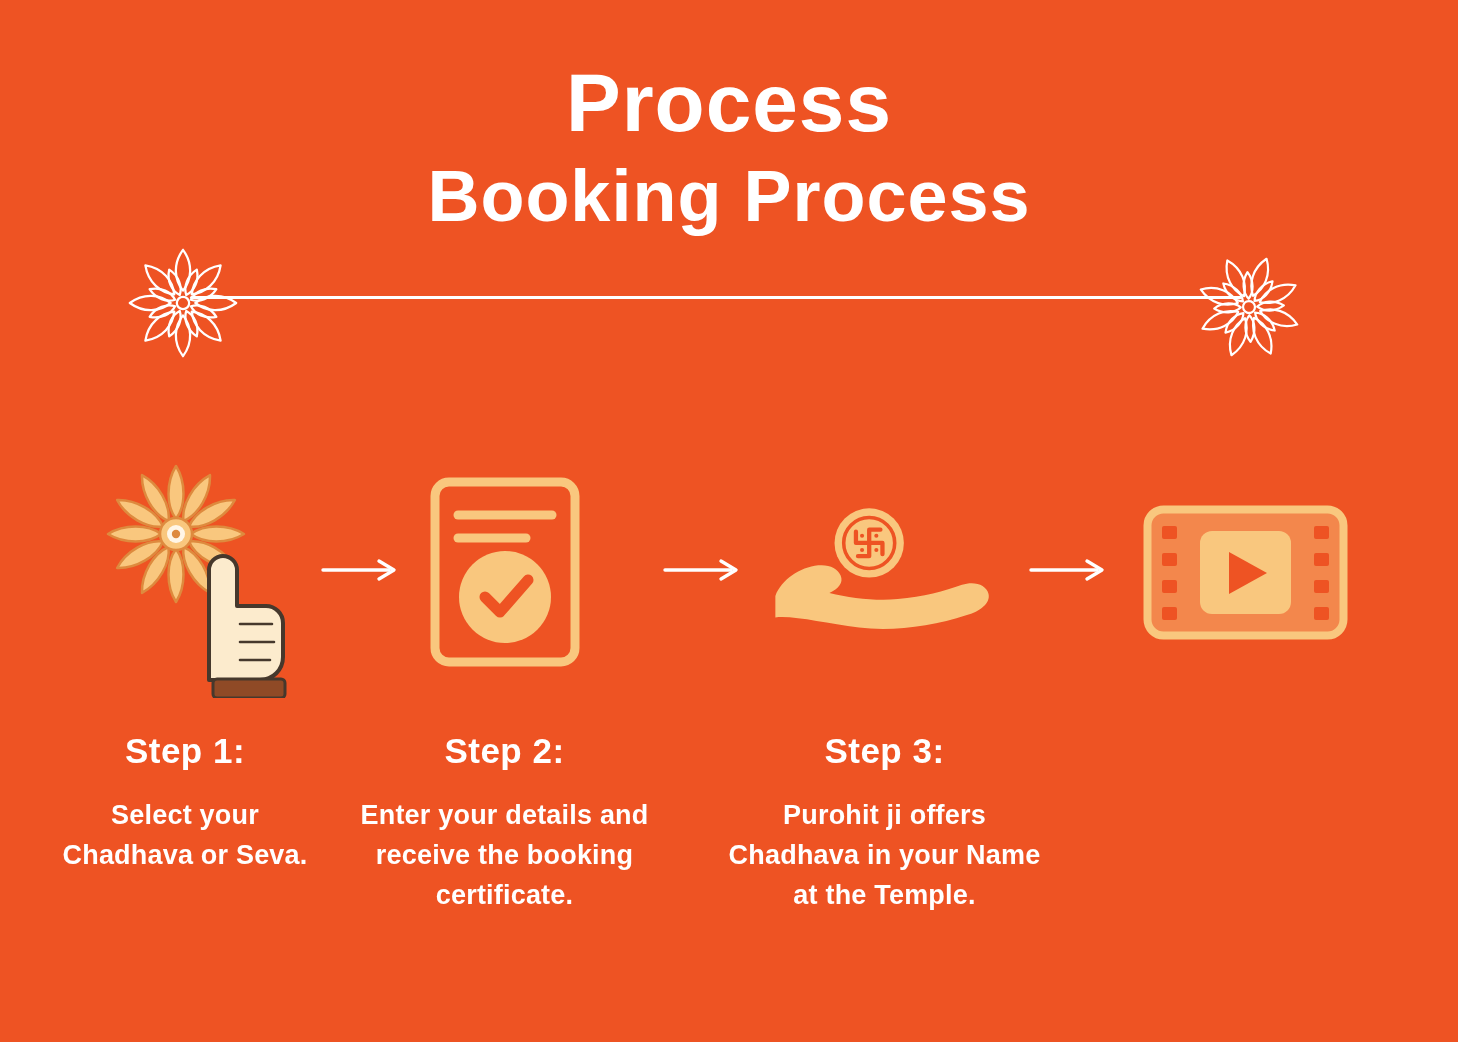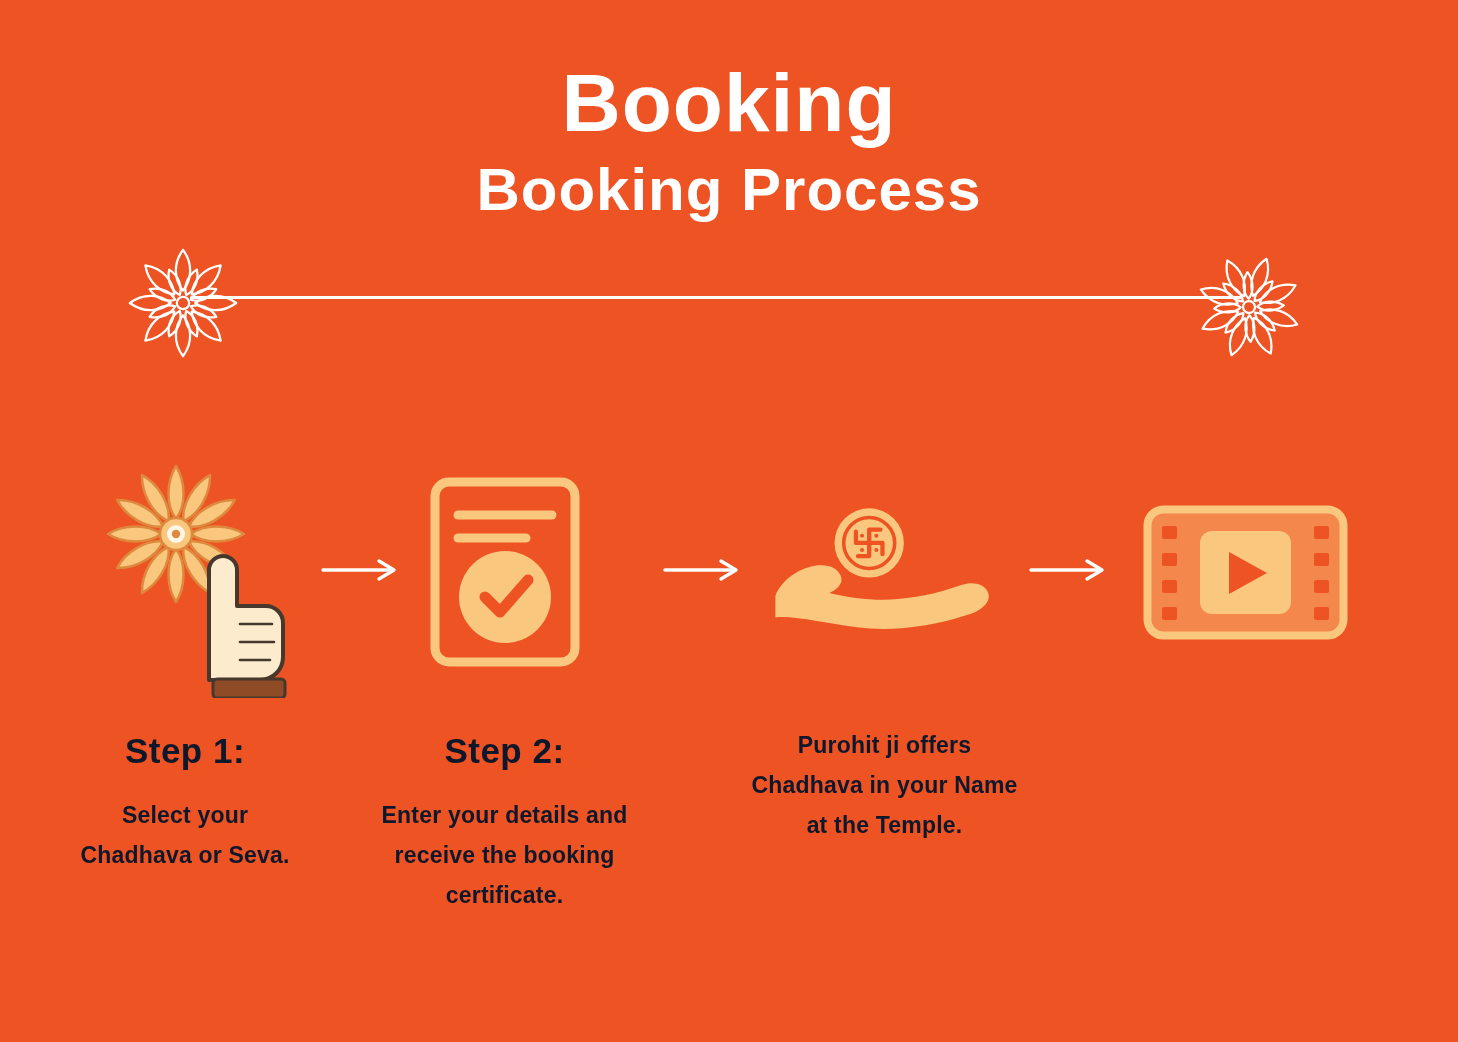--- a/index.html
+++ b/index.html
@@ -20,55 +20,55 @@
     color: #ffffff;
     font-weight: 700;
   }
   .title1 {
     font-size: 82px;
     line-height: 1.0;
     letter-spacing: 1px;
     margin: 0;
   }
   .title2 {
-    font-size: 60px;
+    font-size: 72px;
     line-height: 1.0;
     letter-spacing: 1px;
     margin: 16px 0 0 0;
   }
   .divider-line {
     position: absolute;
     top: 296px;
     left: 190px;
     width: 1052px;
     height: 3px;
     background: #ffffff;
     border-radius: 2px;
   }
   .orn { position: absolute; }
   .step {
     position: absolute;
     top: 443px;
     text-align: center;
-    color: #0f172a;
+    color: #ffffff;
   }
   .icon-box {
     height: 258px;
     display: flex;
     align-items: center;
     justify-content: center;
   }
   .step-label {
     font-size: 35px;
     font-weight: 700;
     letter-spacing: 0.5px;
     margin-top: 30px;
   }
   .step-desc {
-    font-size: 23px;
+    font-size: 27px;
     font-weight: 700;
     line-height: 40px;
     letter-spacing: 0.2px;
     margin-top: 24px;
   }
   .arrow { position: absolute; top: 557px; }
   .s1 { left: 40px;  width: 290px; }
   .s2 { left: 352px; width: 305px; }
   .s3 { left: 712px; width: 345px; }
   .s4 { left: 1068px; width: 355px; }
@@ -96,21 +96,21 @@
         <path d="M0,-9 C6,-16 7,-28 0,-38 C-7,-28 -6,-16 0,-9 Z" transform="rotate(202.5)"></path>
         <path d="M0,-9 C6,-16 7,-28 0,-38 C-7,-28 -6,-16 0,-9 Z" transform="rotate(247.5)"></path>
         <path d="M0,-9 C6,-16 7,-28 0,-38 C-7,-28 -6,-16 0,-9 Z" transform="rotate(292.5)"></path>
         <path d="M0,-9 C6,-16 7,-28 0,-38 C-7,-28 -6,-16 0,-9 Z" transform="rotate(337.5)"></path>
         <circle r="6.5"></circle>
       </g>
     </defs>
   </svg>
 
   <div class="header">
-    <div class="title1">Booking</div>
+    <div class="title1">Process</div>
     <div class="title2">Booking Process</div>
   </div>
 
   <div class="divider-line"></div>
   <svg class="orn" style="left:126px;top:246px" width="114" height="114" viewBox="-60 -60 120 120">
       <use href="#orn-flower"></use>
     </svg>
   <svg class="orn" style="left:1194px;top:252px" width="110" height="110" viewBox="-60 -60 120 120">
       <use href="#orn-flower" transform="rotate(20)"></use>
     </svg>
@@ -178,20 +178,21 @@
           <circle r="25" fill="none" stroke="#EE5323" stroke-width="3.5"></circle>
           <path d="M-13,0 H13 M0,-13 V13 M0,-13 H11 M13,0 V11 M0,13 H-11 M-13,0 V-11" stroke="#EE5323" stroke-width="4.2" fill="none" stroke-linecap="round"></path>
           <circle cx="7" cy="-7" r="2" fill="#EE5323"></circle>
           <circle cx="7" cy="7" r="2" fill="#EE5323"></circle>
           <circle cx="-7" cy="7" r="2" fill="#EE5323"></circle>
           <circle cx="-7" cy="-7" r="2" fill="#EE5323"></circle>
         </g>
         <path d="M8,98 C14,82 32,70 50,68 C61,67 69,71 72,78 C75,85 70,91 61,95 C82,100 106,103 128,101 C153,99 174,93 191,87 C203,83 215,87 217,96 C219,105 209,113 195,117 C163,128 122,133 90,129 C57,125 27,117 8,119 Z" fill="#F9C77E"></path>
       </svg>
     </div>
+    <div class="step-label">Step 3:</div>
     <div class="step-desc">Purohit ji offers<br>Chadhava in your Name<br>at the Temple.</div>
   </div>
 
   <svg class="arrow" style="left:1028px" width="80" height="26" viewBox="0 0 80 26">
     <path d="M3,13 H69" stroke="#ffffff" stroke-width="3.4" fill="none" stroke-linecap="round"></path>
     <path d="M59,4 L74,13 L59,22" stroke="#ffffff" stroke-width="3.4" fill="none" stroke-linecap="round" stroke-linejoin="round"></path>
   </svg>
 
   <div class="step s4">
     <div class="icon-box">

